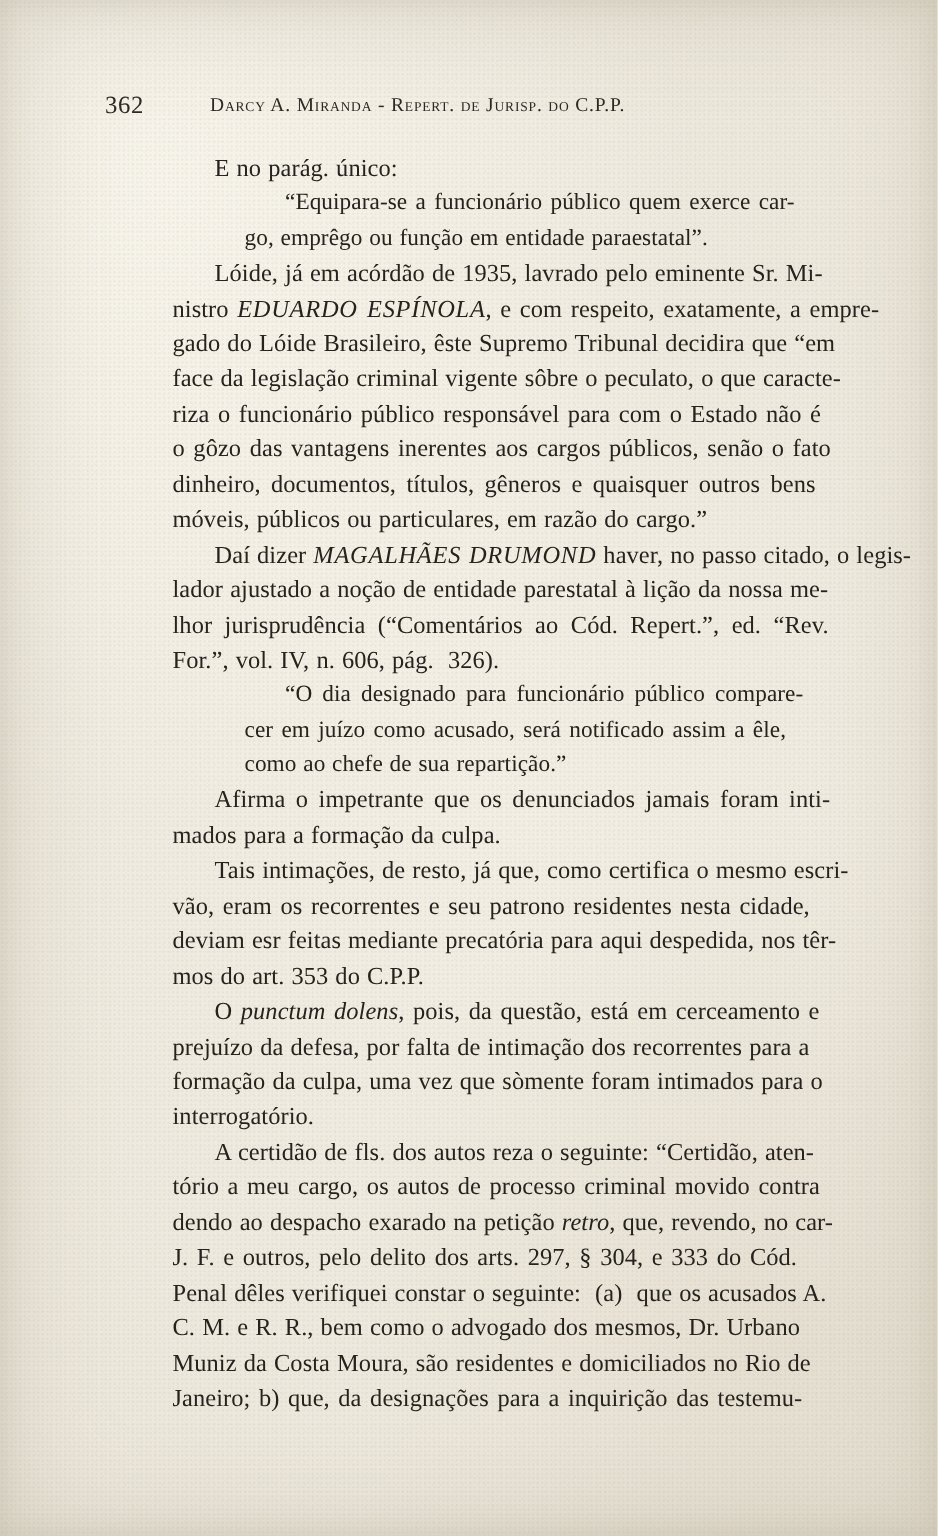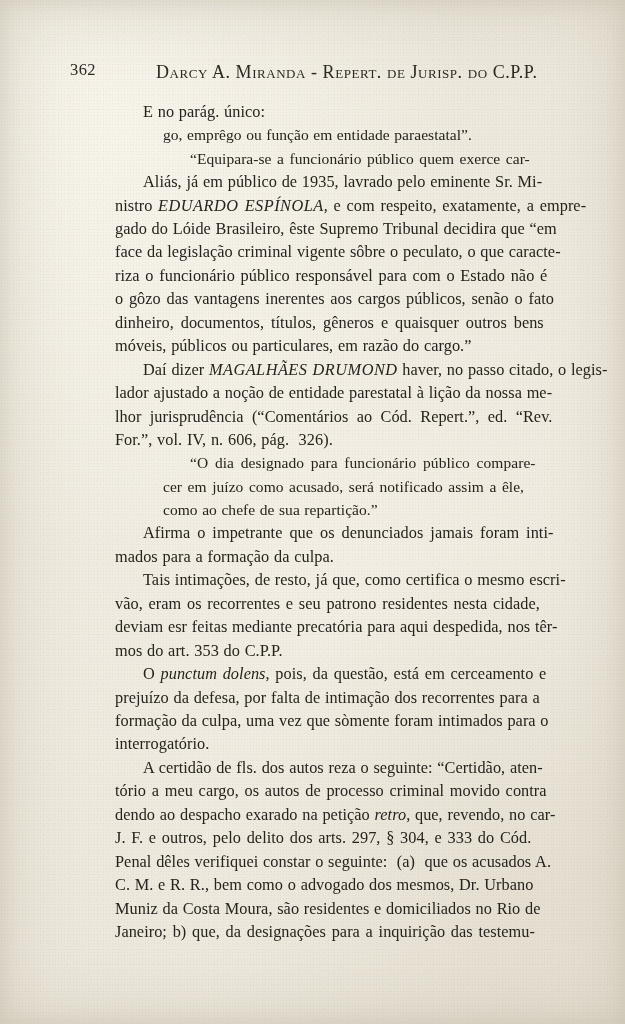--- a/index.html
+++ b/index.html
@@ -67,23 +67,23 @@
   .folio {
     position: absolute;
     left: 70px;
     top: 0;
     font-size: 16.5px;
     letter-spacing: 0.4px;
     color: #2d2a25;
   }
   .runhead-title {
     position: absolute;
-    left: 156px;
+    left: 140px;
     top: 2px;
-    font-size: 18px;
+    font-size: 13px;
     font-variant: small-caps;
     letter-spacing: 0.55px;
     color: #2c2924;
     white-space: nowrap;
   }
 
   
   .body-text {
     position: absolute;
     left: 71px;
@@ -130,25 +130,25 @@
     <div class="runhead">
       <span class="folio">362</span>
       <span class="runhead-title">Darcy A. Miranda - Repert. de Jurisp. do C.P.P.</span>
     </div>
 
     <div class="body-text" id="body-text">
         <div class="para">
           <span class="p-line ws1 indent">E no parág. único:</span>
         </div>
         <div class="quote">
+          <span class="p-line ws2 q-first">“Equipara-se a funcionário público quem exerce car-</span>
           <span class="p-line ws1">go, emprêgo ou função em entidade paraestatal”.</span>
-          <span class="p-line ws2 q-first">“Equipara-se a funcionário público quem exerce car-</span>
         </div>
         <div class="para">
-          <span class="p-line ws1 indent">Aliás, já em público de 1935, lavrado pelo eminente Sr. Mi-</span>
+          <span class="p-line ws1 indent">Lóide, já em acórdão de 1935, lavrado pelo eminente Sr. Mi-</span>
           <span class="p-line ws2">nistro <span class="sc">EDUARDO ESPÍNOLA</span>, e com respeito, exatamente, a empre-</span>
           <span class="p-line ws1">gado do Lóide Brasileiro, êste Supremo Tribunal decidira que “em</span>
           <span class="p-line ws1">face da legislação criminal vigente sôbre o peculato, o que caracte-</span>
           <span class="p-line ws2">riza o funcionário público responsável para com o Estado não é</span>
           <span class="p-line ws2">o gôzo das vantagens inerentes aos cargos públicos, senão o fato</span>
           <span class="p-line ws3">dinheiro, documentos, títulos, gêneros e quaisquer outros bens</span>
           <span class="p-line ws1">móveis, públicos ou particulares, em razão do cargo.”</span>
         </div>
         <div class="para">
           <span class="p-line ws1 indent">Daí dizer <span class="sc">MAGALHÃES DRUMOND</span> haver, no passo citado, o legis-</span>

